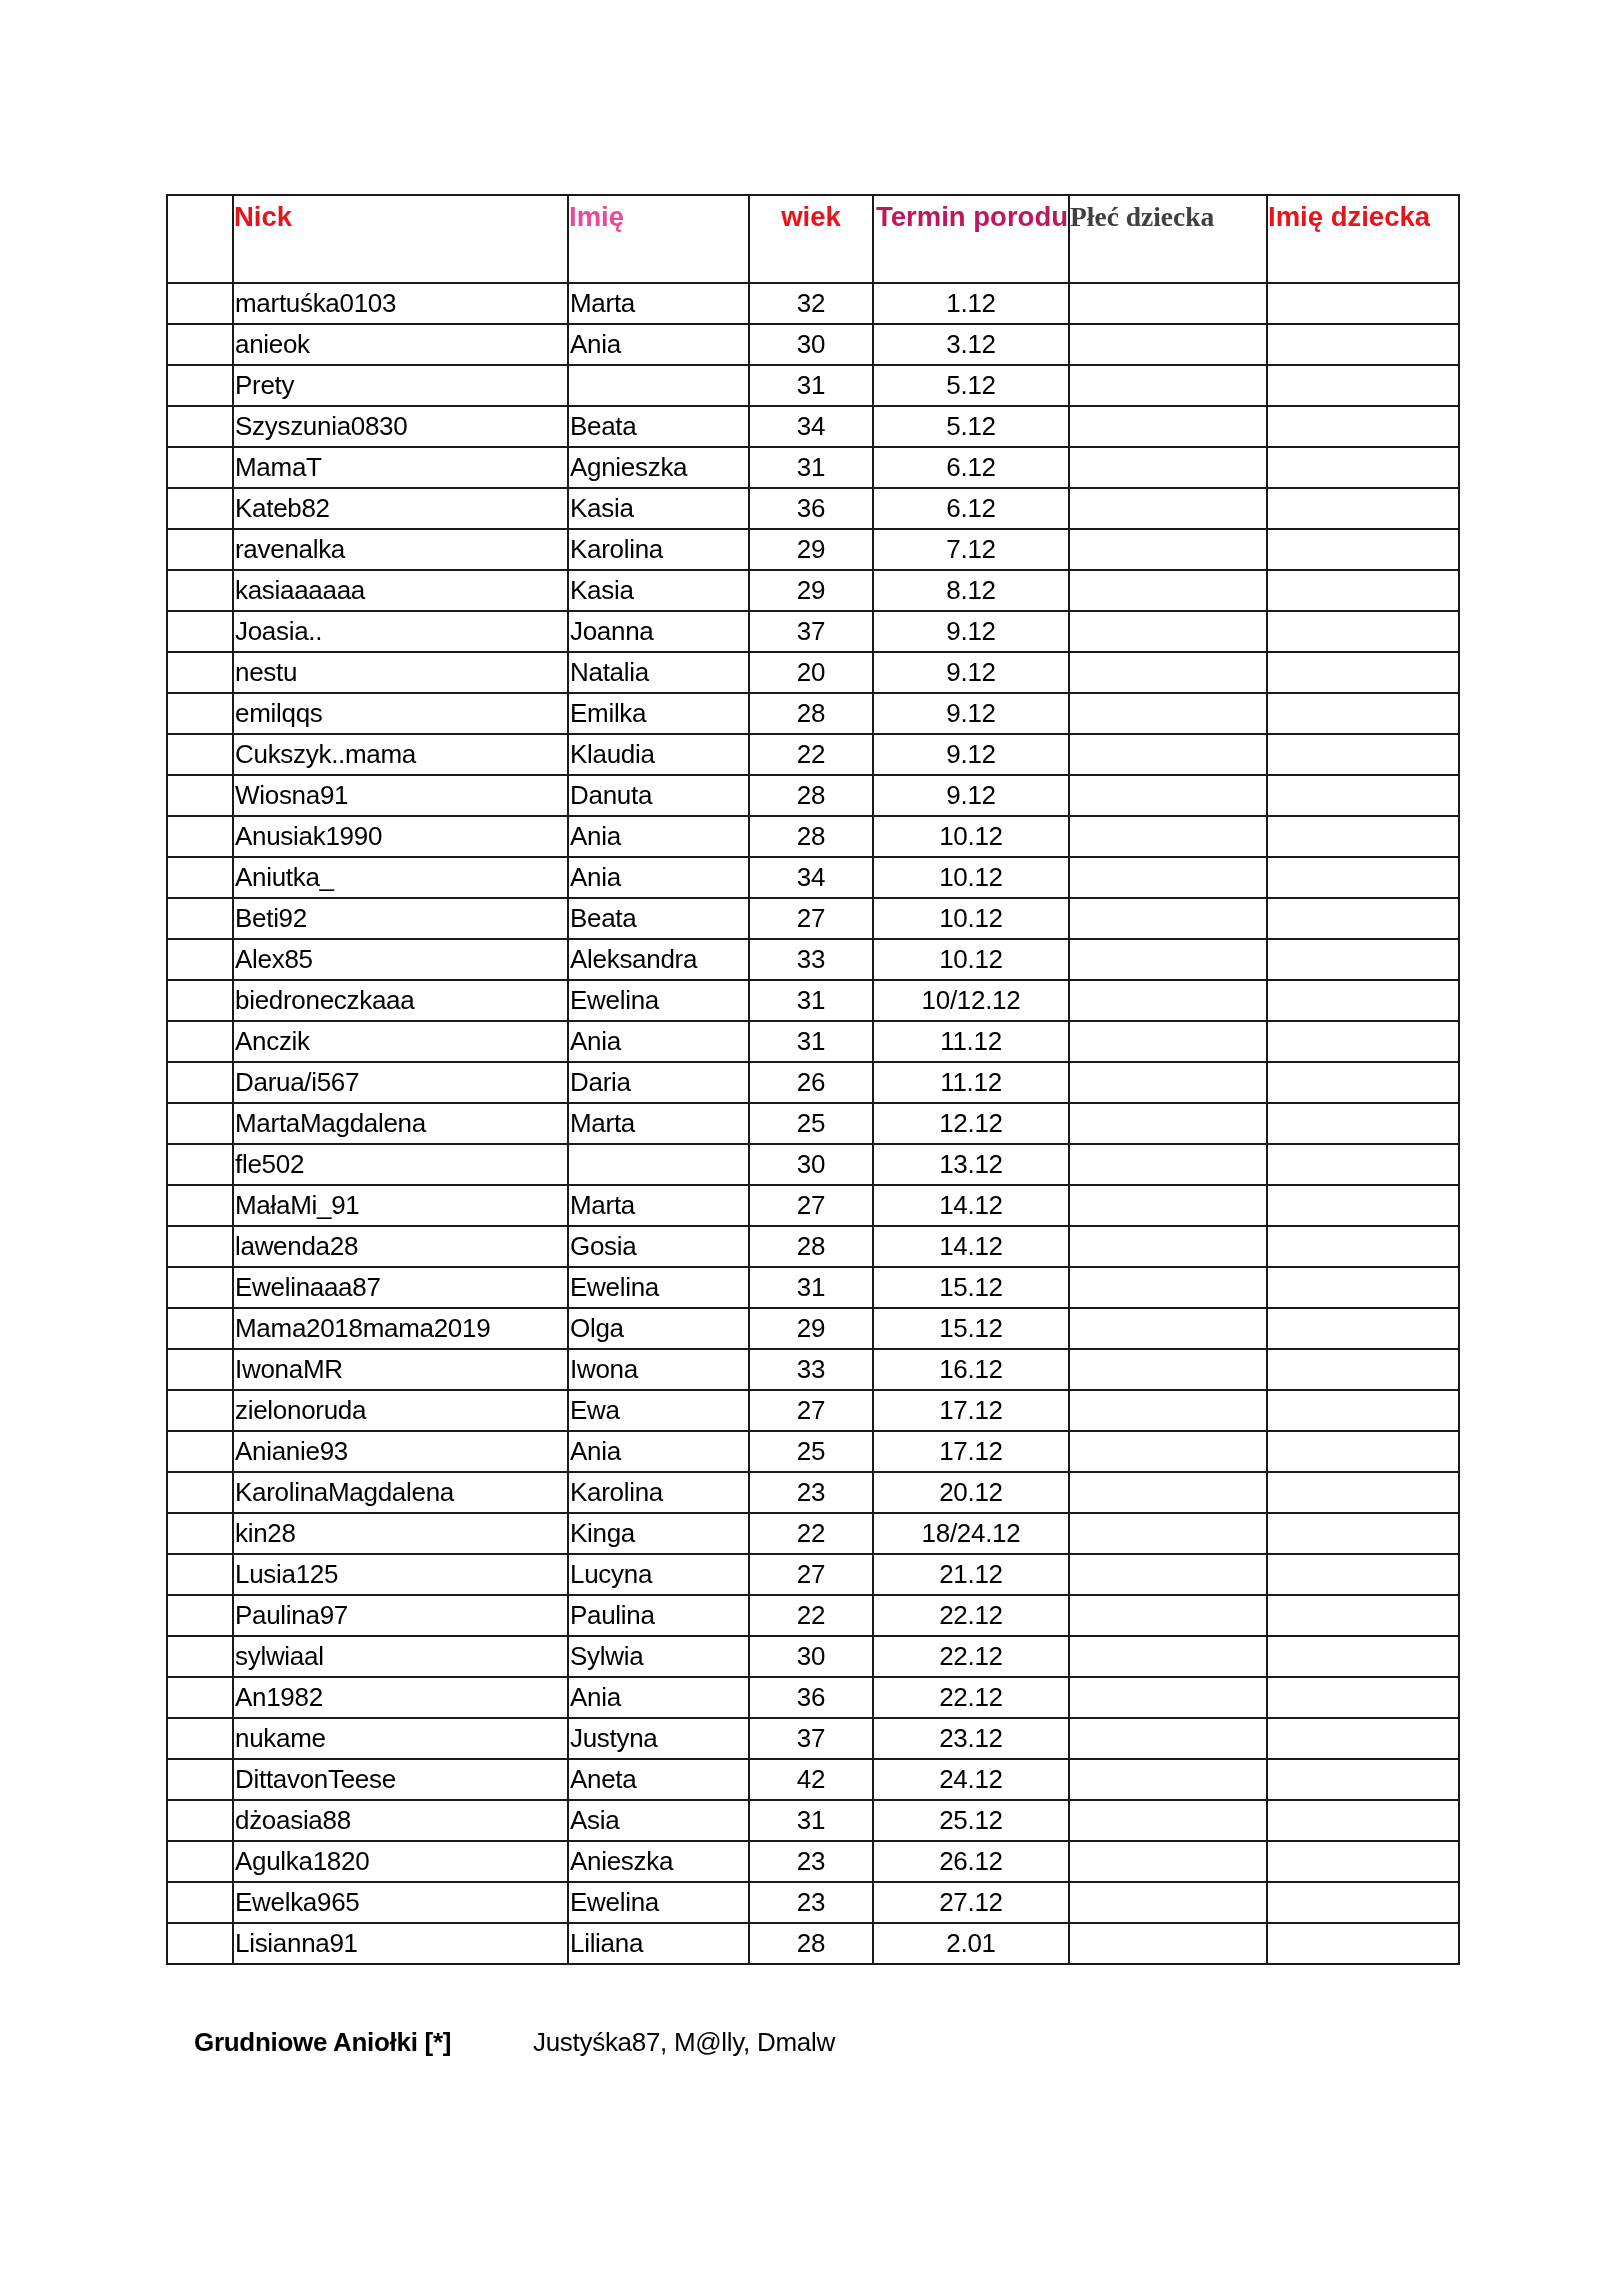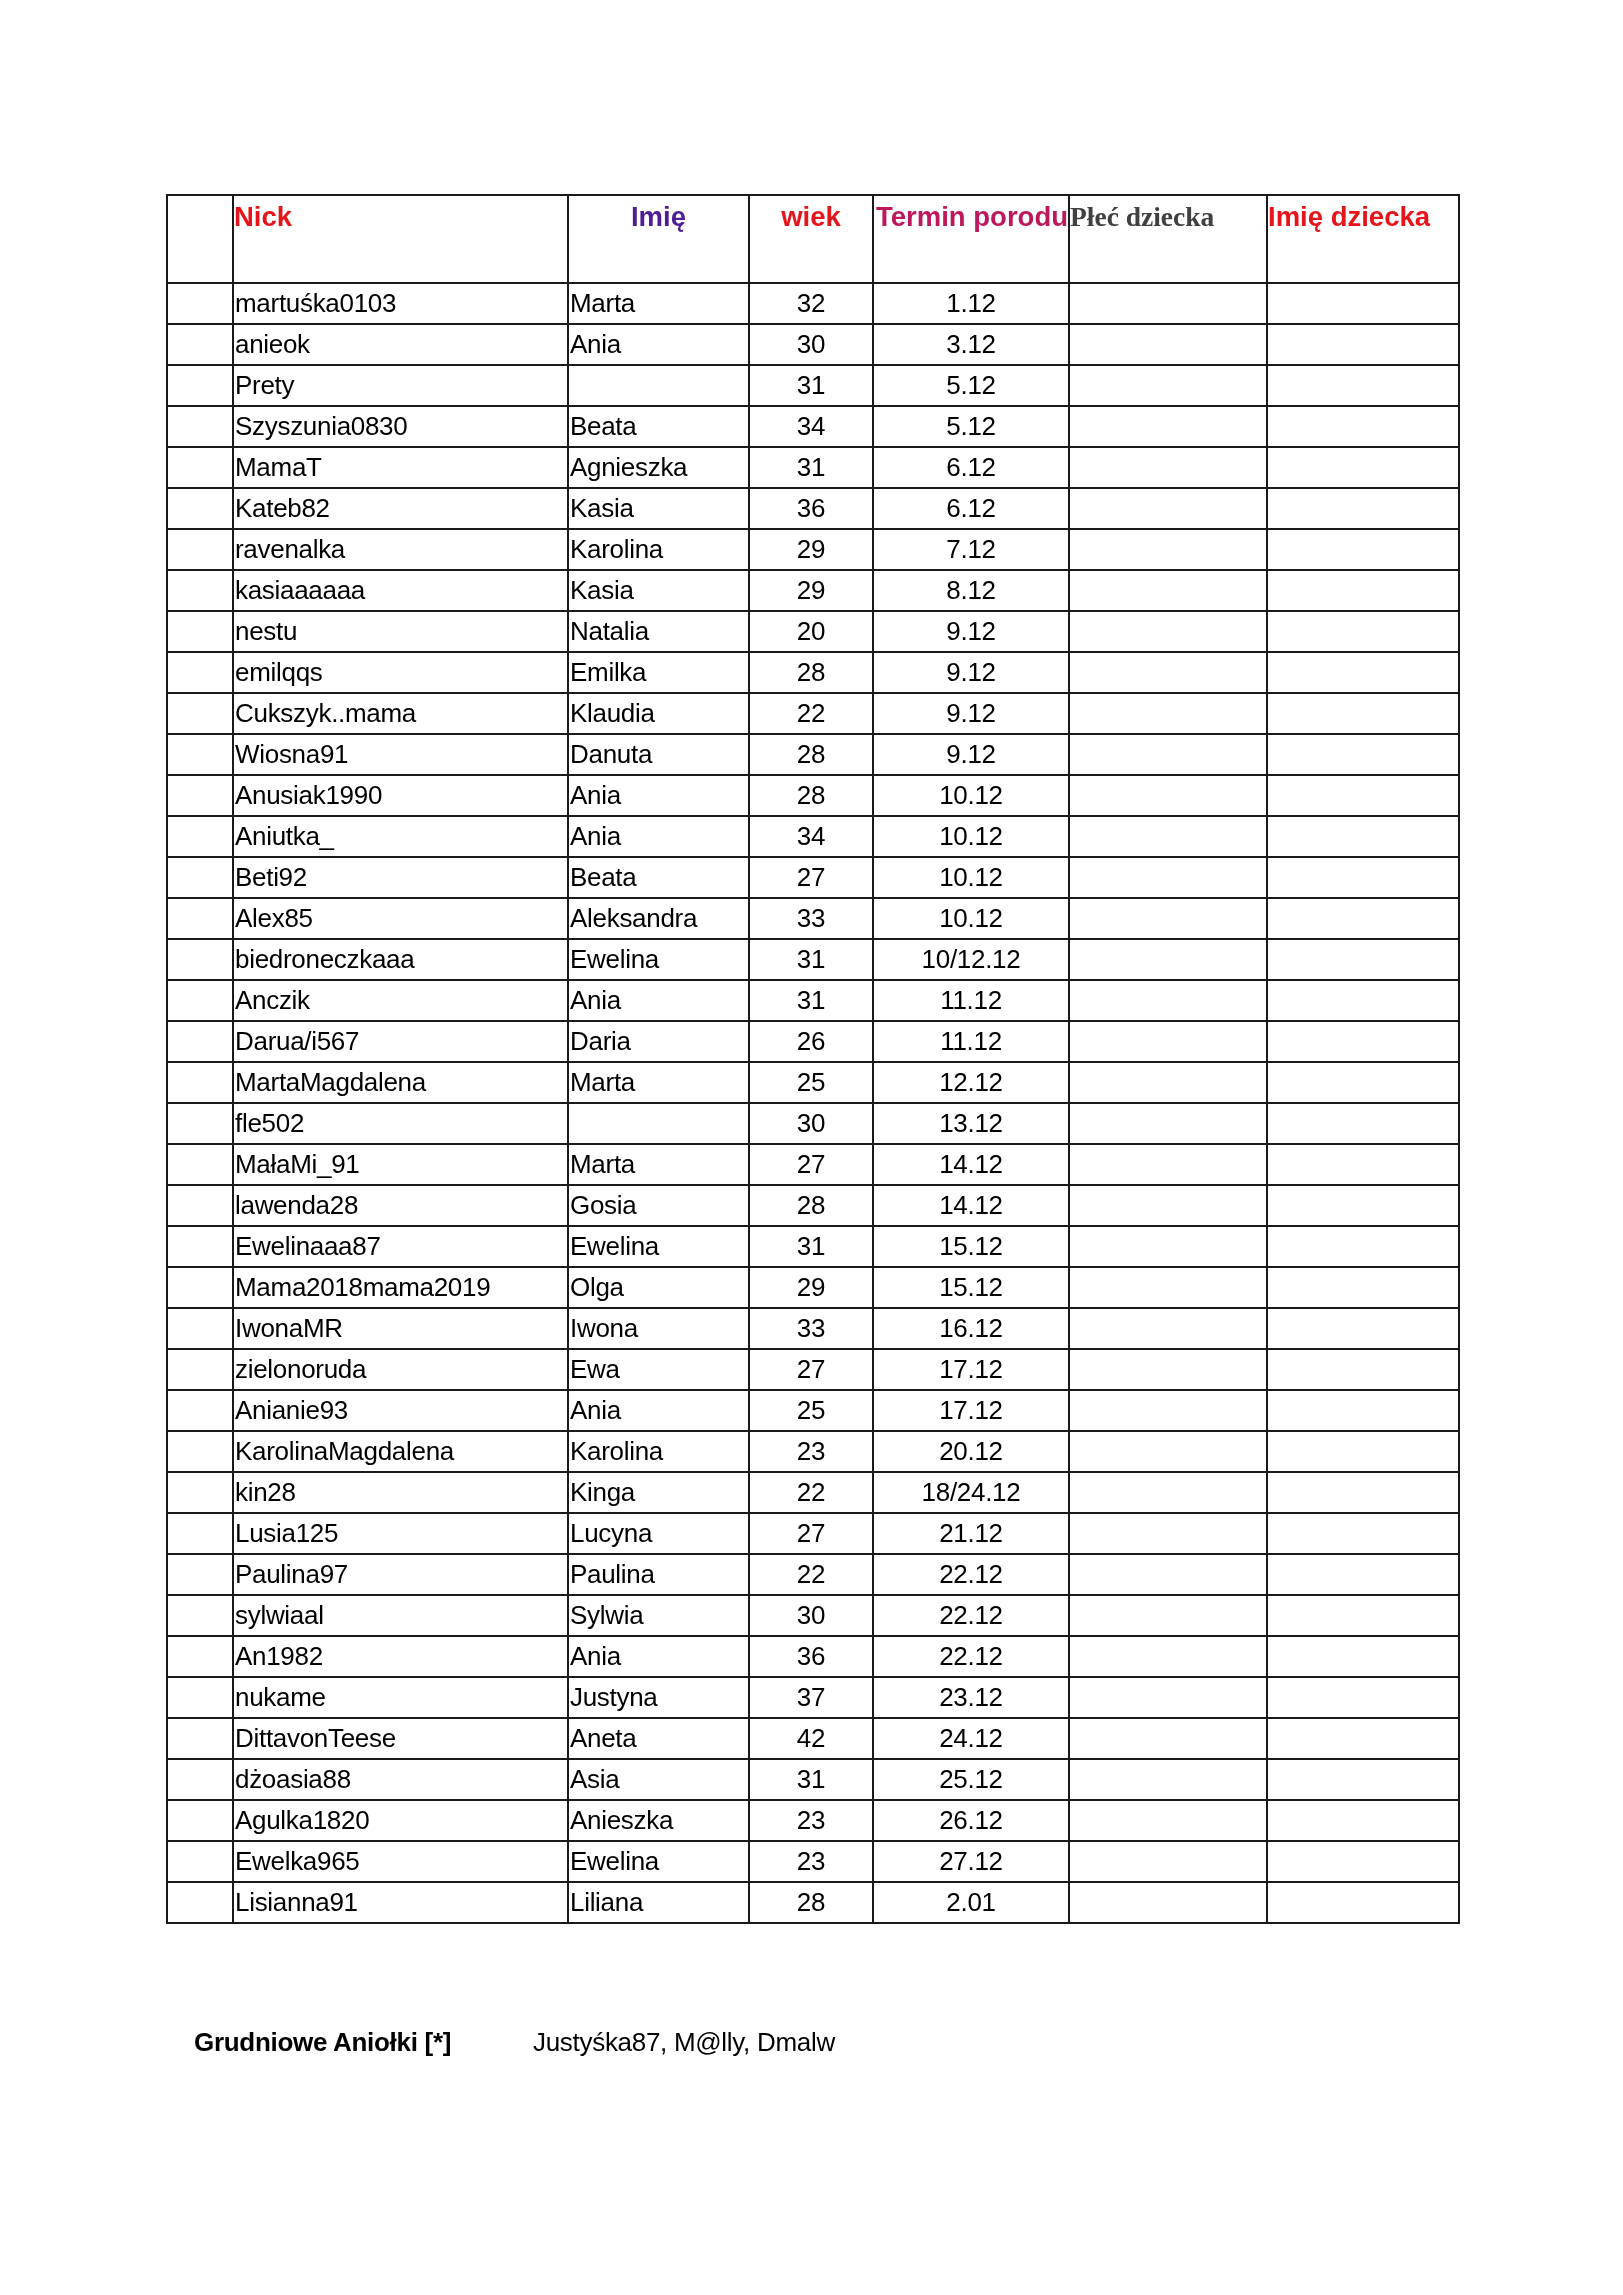--- a/index.html
+++ b/index.html
@@ -101,21 +101,21 @@
         <col class="c-name">
         <col class="c-age">
         <col class="c-due">
         <col class="c-sex">
         <col class="c-child">
     </colgroup>
     <thead>
       <tr>
         <th class="numcol" style="color: rgb(232, 20, 27);"></th>
         <th style="color: rgb(232, 20, 27);">Nick</th>
-        <th style="color: #4c1d95; text-align: center;">Imię</th>
+        <th style="color: #ec4899;">Imię</th>
         <th class="center" style="color: rgb(232, 20, 27);">wiek</th>
         <th class="center" style="color: #be185d; text-align: right;">Termin porodu</th>
         <th style="color: #404040; font-family: Liberation Serif, serif;">Płeć dziecka</th>
         <th style="color: rgb(232, 20, 27);">Imię dziecka</th>
       </tr>
     </thead>
     <tbody id="table-body">
         <tr>
           <td class="num"></td>
           <td class="nick">martuśka0103</td>
@@ -183,20 +183,29 @@
           <td class="num"></td>
           <td class="nick">kasiaaaaaa</td>
           <td class="name">Kasia</td>
           <td class="center">29</td>
           <td class="center">8.12</td>
           <td></td>
           <td></td>
         </tr>
         <tr>
           <td class="num"></td>
+          <td class="nick">Joasia..</td>
+          <td class="name">Joanna</td>
+          <td class="center">37</td>
+          <td class="center">9.12</td>
+          <td></td>
+          <td></td>
+        </tr>
+        <tr>
+          <td class="num"></td>
           <td class="nick">nestu</td>
           <td class="name">Natalia</td>
           <td class="center">20</td>
           <td class="center">9.12</td>
           <td></td>
           <td></td>
         </tr>
         <tr>
           <td class="num"></td>
           <td class="nick">emilqqs</td>

